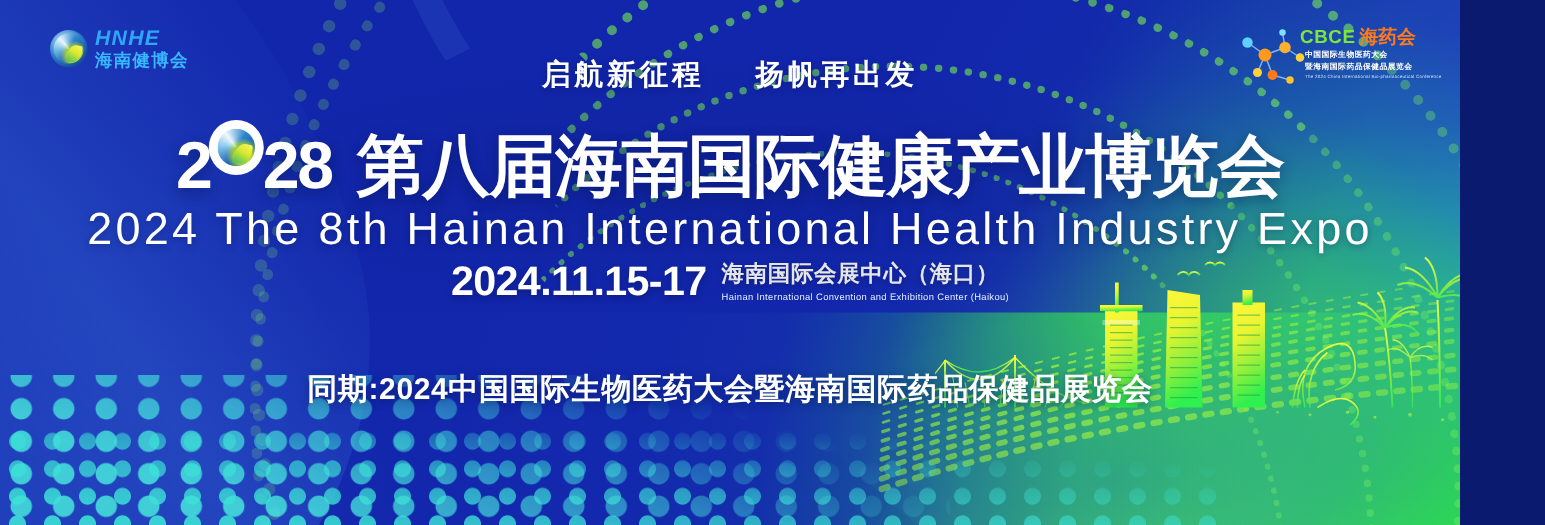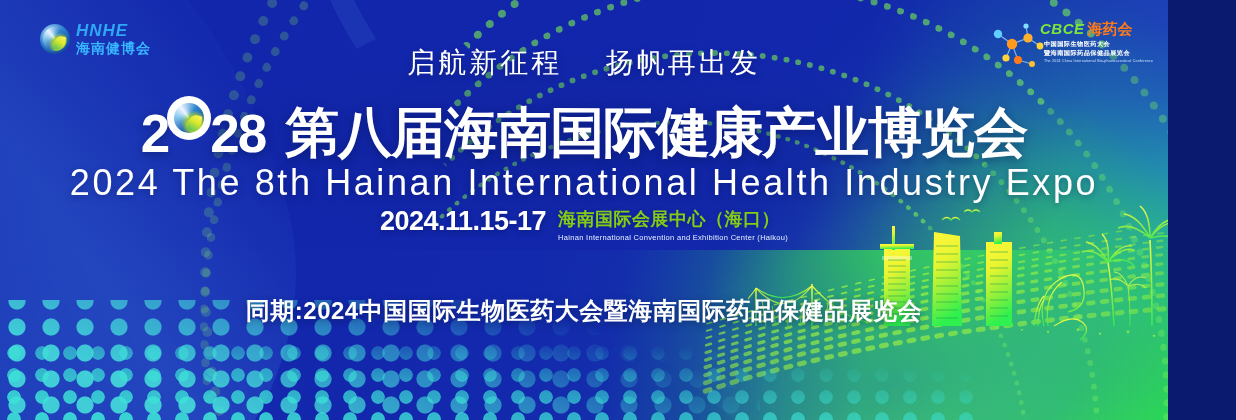--- a/index.html
+++ b/index.html
@@ -185,21 +185,21 @@
     position:absolute; right:12px; top:14px;
     width:168px; height:62px;
   }
   .logo-right .mol { position:absolute; left:0; top:4px; width:62px; height:54px; }
   .logo-right .mol svg { width:100%; height:100%; display:block; }
   .logo-right .r-top {
     position:absolute; left:52px; top:6px;
     display:flex; align-items:baseline; gap:3px;
   }
   .logo-right .cbce {
-    font-size:15px; font-weight:bold; font-style:italic;
+    font-size:15px; font-weight:bold; 
     color:#7ce63a; letter-spacing:0.5px;
   }
   .logo-right .hy {
     font-size:15px; font-weight:bold; color:#ff7a18;
   }
   .logo-right .r-cn1, .logo-right .r-cn2 {
     position:absolute; left:56px;
     font-size:6.5px; font-weight:bold; color:#ffffff;
     letter-spacing:0.4px; white-space:nowrap; transform:scale(0.96);
     transform-origin:left center;
@@ -208,21 +208,21 @@
   .logo-right .r-cn2 { top:35px; }
   .logo-right .r-en {
     position:absolute; left:56px; top:45px;
     font-size:3.6px; color:#cfe6ff; letter-spacing:0.2px; white-space:nowrap;
   }
 
   
   .slogan {
     position:absolute; left:0; right:0; top:44px;
     text-align:center;
-    font-size:28px; font-weight:normal; color:#ffffff;
+    font-size:23px; font-weight:bold; color:#ffffff;
     letter-spacing:3px;
     text-shadow:0 2px 6px rgba(0,20,80,0.45);
   }
   .slogan .gap { display:inline-block; width:22px; }
 
   .main-title {
     position:absolute; left:0; right:0; top:96px;
     text-align:center;
     white-space:nowrap;
     font-size:0;
@@ -267,27 +267,27 @@
     letter-spacing:2.6px;
     font-weight:normal;
     text-shadow:0 2px 6px rgba(0,18,70,0.35);
   }
 
   .date-row {
     position:absolute; left:0; right:0; top:208px;
     display:flex; align-items:flex-start; justify-content:center; gap:12px;
   }
   .date-big {
-    font-size:27px; font-weight:bold; color:#ffffff;
+    font-size:33px; font-weight:bold; color:#ffffff;
     letter-spacing:-0.5px; line-height:1;
     text-shadow:0 2px 5px rgba(0,18,70,0.4);
   }
   .venue-block { padding-top:1px; }
   .venue-cn {
-    font-size:18px; font-weight:bold; color:#84cc16;
+    font-size:18px; font-weight:bold; color:#e5e5e5;
     letter-spacing:0.5px; line-height:1.2;
     text-shadow:0 1px 4px rgba(0,18,70,0.35);
   }
   .venue-en {
     font-size:7.5px; color:#e8f2ff; letter-spacing:0.3px;
     margin-top:2px; white-space:nowrap;
   }
 
   .bottom-line {
     position:absolute; left:0; right:0; top:295px;

